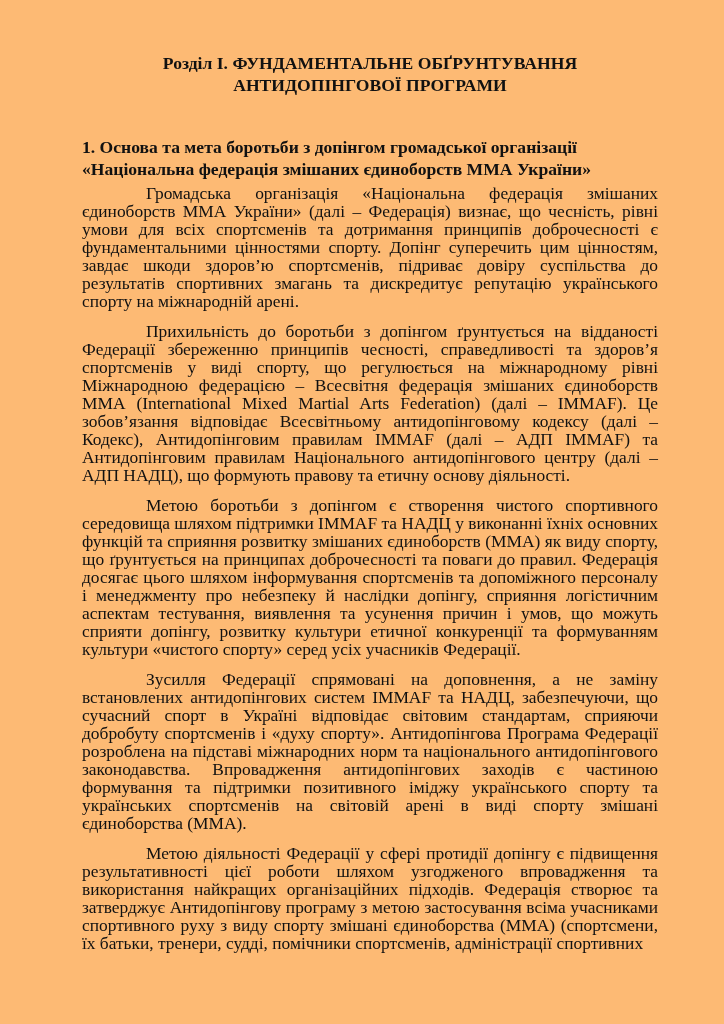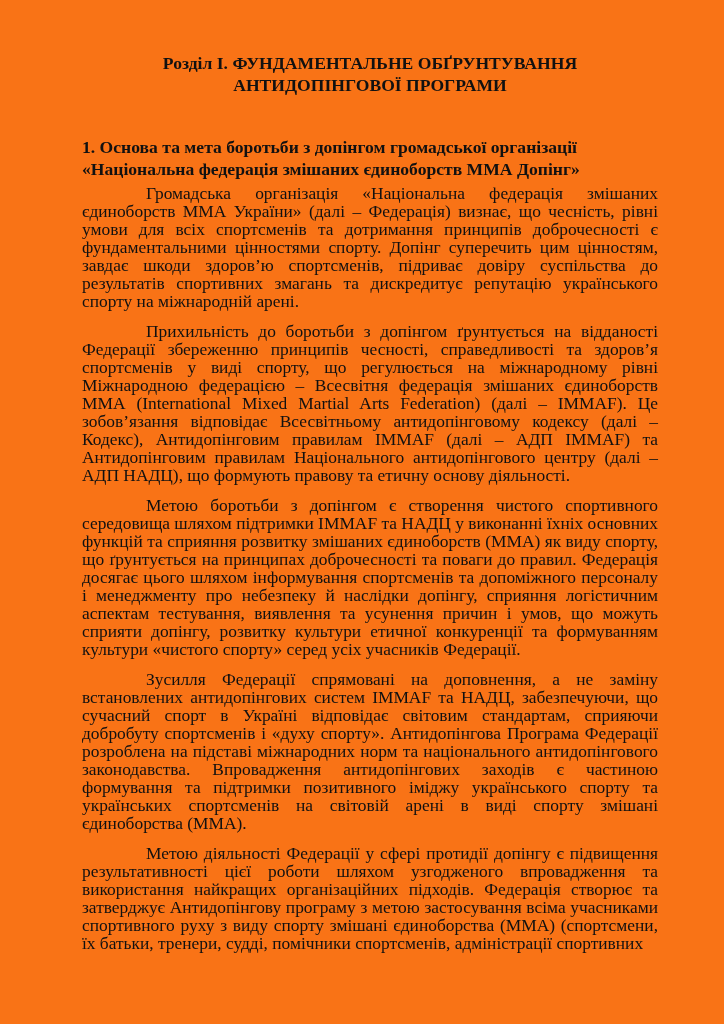--- a/index.html
+++ b/index.html
@@ -1,20 +1,20 @@
 <!DOCTYPE html>
 <html><head>
 <meta charset="utf-8">
 <style>
   html, body { margin: 0; padding: 0; background: #ffffff; }
   body { width: 724px; height: 1024px; overflow: hidden; }
   .page {
     position: relative;
     width: 724px; height: 1024px;
-    background: #f97316;
+    background: #fdba74;
     color: #111111;
     font-family: "Liberation Serif", serif;
     box-sizing: border-box;
     padding: 52px 66px 0 82px;
   }
   .section-title {
     font-weight: bold;
     font-size: 17.6px;
     line-height: 22px;
     text-align: center;
@@ -38,21 +38,21 @@
   .line { display: block; }
 </style>
 </head>
 <body>
 
 <div class="page">
   <div class="section-title">Розділ І. ФУНДАМЕНТАЛЬНЕ ОБҐРУНТУВАННЯ АНТИДОПІНГОВОЇ ПРОГРАМИ</div>
 
   <div class="subsection-title">
     <span class="line">1. Основа та мета боротьби з допінгом громадської організації</span>
-    <span class="line">«Національна федерація змішаних єдиноборств ММА Допінг»</span>
+    <span class="line">«Національна федерація змішаних єдиноборств ММА України»</span>
   </div>
 
   <p class="para">Громадська організація «Національна федерація змішаних єдиноборств ММА України» (далі – Федерація) визнає, що чесність, рівні умови для всіх спортсменів та дотримання принципів доброчесності є фундаментальними цінностями спорту. Допінг суперечить цим цінностям, завдає шкоди здоров’ю спортсменів, підриває довіру суспільства до результатів спортивних змагань та дискредитує репутацію українського спорту на міжнародній арені.</p>
   <p class="para">Прихильність до боротьби з допінгом ґрунтується на відданості Федерації збереженню принципів чесності, справедливості та здоров’я спортсменів у виді спорту, що регулюється на міжнародному рівні Міжнародною федерацією – Всесвітня федерація змішаних єдиноборств ММА (International Mixed Martial Arts Federation) (далі – IMMAF). Це зобов’язання відповідає Всесвітньому антидопінговому кодексу (далі – Кодекс), Антидопінговим правилам IMMAF (далі – АДП IMMAF) та Антидопінговим правилам Національного антидопінгового центру (далі – АДП НАДЦ), що формують правову та етичну основу діяльності.</p>
   <p class="para">Метою боротьби з допінгом є створення чистого спортивного середовища шляхом підтримки IMMAF та НАДЦ у виконанні їхніх основних функцій та сприяння розвитку змішаних єдиноборств (ММА) як виду спорту, що ґрунтується на принципах доброчесності та поваги до правил. Федерація досягає цього шляхом інформування спортсменів та допоміжного персоналу і менеджменту про небезпеку й наслідки допінгу, сприяння логістичним аспектам тестування, виявлення та усунення причин і умов, що можуть сприяти допінгу, розвитку культури етичної конкуренції та формуванням культури «чистого спорту» серед усіх учасників Федерації.</p>
   <p class="para">Зусилля Федерації спрямовані на доповнення, а не заміну встановлених антидопінгових систем IMMAF та НАДЦ, забезпечуючи, що сучасний спорт в Україні відповідає світовим стандартам, сприяючи добробуту спортсменів і «духу спорту». Антидопінгова Програма Федерації розроблена на підставі міжнародних норм та національного антидопінгового законодавства. Впровадження антидопінгових заходів є частиною формування та підтримки позитивного іміджу українського спорту та українських спортсменів на світовій арені в виді спорту змішані єдиноборства (ММА).</p>
   <p class="para">Метою діяльності Федерації у сфері протидії допінгу є підвищення результативності цієї роботи шляхом узгодженого впровадження та використання найкращих організаційних підходів. Федерація створює та затверджує Антидопінгову програму з метою застосування всіма учасниками спортивного руху з виду спорту змішані єдиноборства (ММА) (спортсмени, їх батьки, тренери, судді, помічники спортсменів, адміністрації спортивних</p>
 </div>
 
 </body></html>

